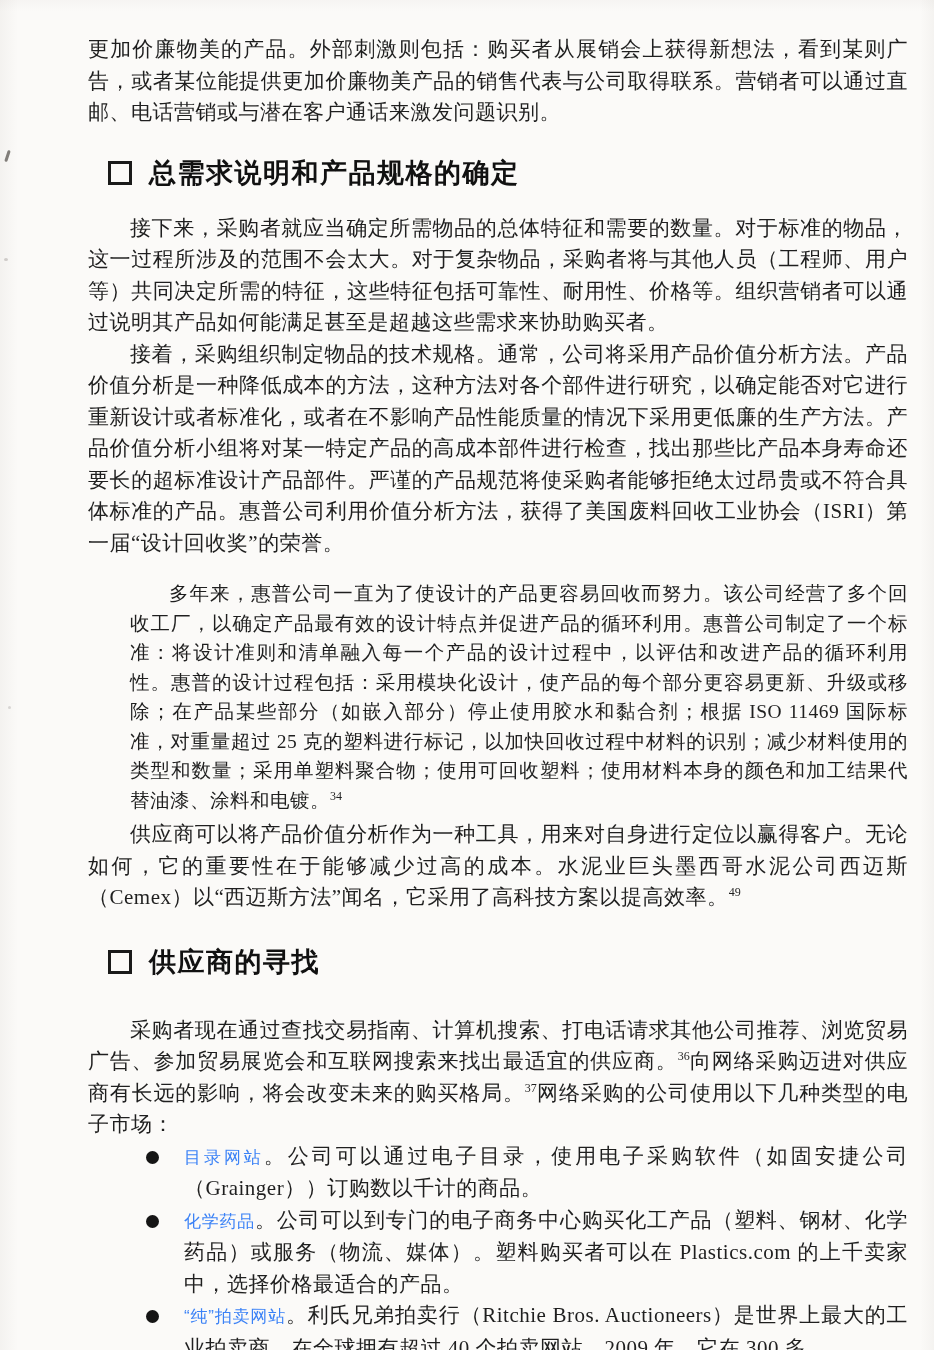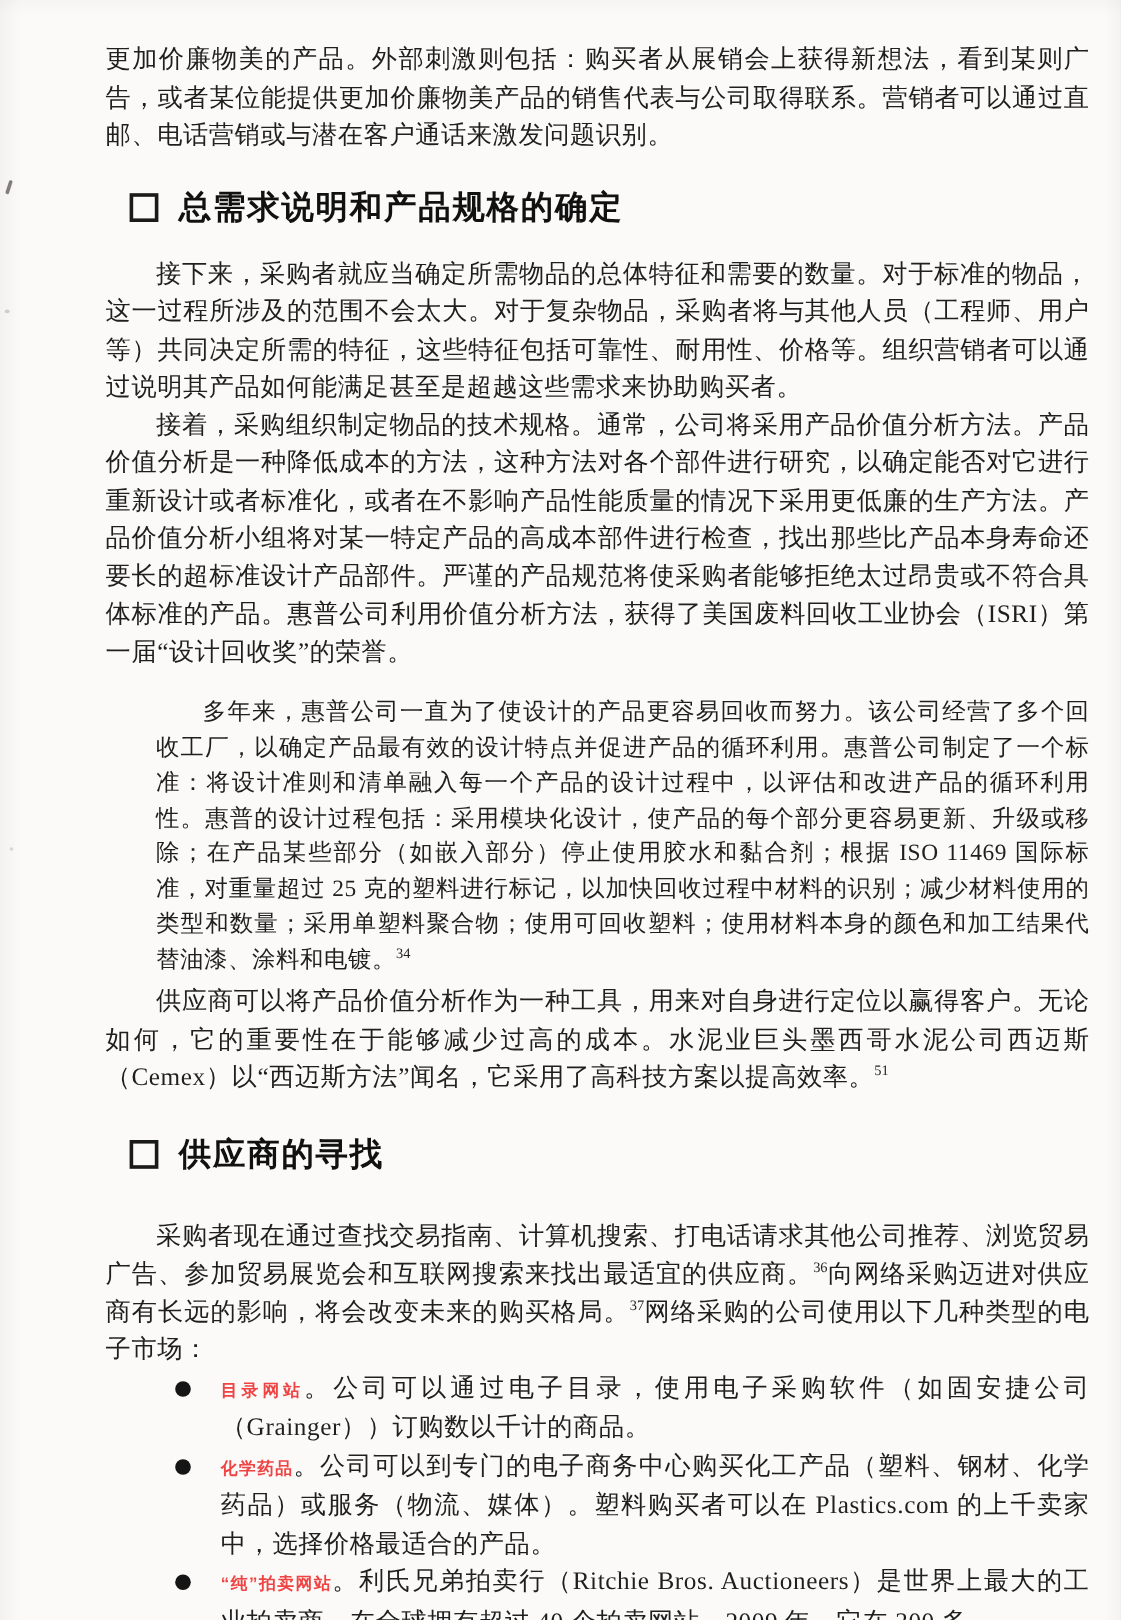--- a/index.html
+++ b/index.html
@@ -87,23 +87,23 @@
   }
   ul.elist .dot{
     position:absolute;
     left:58px;top:10px;
     width:13px;height:13px;
     border-radius:50%;
     background:#151515;
   }
   .term{
     font-family:"Liberation Sans","DejaVu Sans",sans-serif;
-    font-weight:bold;
-    font-size:14px;
-    color:#ef4444;
+    font-weight:normal;
+    font-size:17px;
+    color:#3b82f6;
   }
 </style>
 </head>
 <body>
 
 <div class="page">
   <div class="artifact tick"></div>
   <div class="artifact speck1"></div>
   <div class="artifact speck2"></div>
 
@@ -118,21 +118,21 @@
 
     <p class="body">接下来，采购者就应当确定所需物品的总体特征和需要的数量。对于标准的物品，这一过程所涉及的范围不会太大。对于复杂物品，采购者将与其他人员（工程师、用户等）共同决定所需的特征，这些特征包括可靠性、耐用性、价格等。组织营销者可以通过说明其产品如何能满足甚至是超越这些需求来协助购买者。</p>
 
     <p class="body">接着，采购组织制定物品的技术规格。通常，公司将采用产品价值分析方法。产品价值分析是一种降低成本的方法，这种方法对各个部件进行研究，以确定能否对它进行重新设计或者标准化，或者在不影响产品性能质量的情况下采用更低廉的生产方法。产品价值分析小组将对某一特定产品的高成本部件进行检查，找出那些比产品本身寿命还要长的超标准设计产品部件。严谨的产品规范将使采购者能够拒绝太过昂贵或不符合具体标准的产品。惠普公司利用价值分析方法，获得了美国废料回收工业协会（ISRI）第一届“设计回收奖”的荣誉。</p>
 
     <div class="quote">
       <span>多年来，惠普公司一直为了使设计的产品更容易回收而努力。该公司经营了多个回收工厂，以确定产品最有效的设计特点并促进产品的循环利用。惠普公司制定了一个标准：将设计准则和清单融入每一个产品的设计过程中，以评估和改进产品的循环利用性。惠普的设计过程包括：采用模块化设计，使产品的每个部分更容易更新、升级或移除；在产品某些部分（如嵌入部分）停止使用胶水和黏合剂；根据 ISO 11469 国际标准，对重量超过 25 克的塑料进行标记，以加快回收过程中材料的识别；减少材料使用的类型和数量；采用单塑料聚合物；使用可回收塑料；使用材料本身的颜色和加工结果代替油漆、涂料和电镀。</span><sup>34</sup>
     </div>
 
     <p class="body">
-      <span>供应商可以将产品价值分析作为一种工具，用来对自身进行定位以赢得客户。无论如何，它的重要性在于能够减少过高的成本。水泥业巨头墨西哥水泥公司西迈斯（Cemex）以“西迈斯方法”闻名，它采用了高科技方案以提高效率。</span><sup>51</sup>
+      <span>供应商可以将产品价值分析作为一种工具，用来对自身进行定位以赢得客户。无论如何，它的重要性在于能够减少过高的成本。水泥业巨头墨西哥水泥公司西迈斯（Cemex）以“西迈斯方法”闻名，它采用了高科技方案以提高效率。</span><sup>49</sup>
     </p>
 
     <h2 class="section second">
       <span class="sq"></span>
       <span>供应商的寻找</span>
     </h2>
 
     <p class="body">
       <span>采购者现在通过查找交易指南、计算机搜索、打电话请求其他公司推荐、浏览贸易广告、参加贸易展览会和互联网搜索来找出最适宜的供应商。</span><sup>36</sup><span>向网络采购迈进对供应商有长远的影响，将会改变未来的购买格局。</span><sup>37</sup><span>网络采购的公司使用以下几种类型的电子市场：</span>
     </p>

